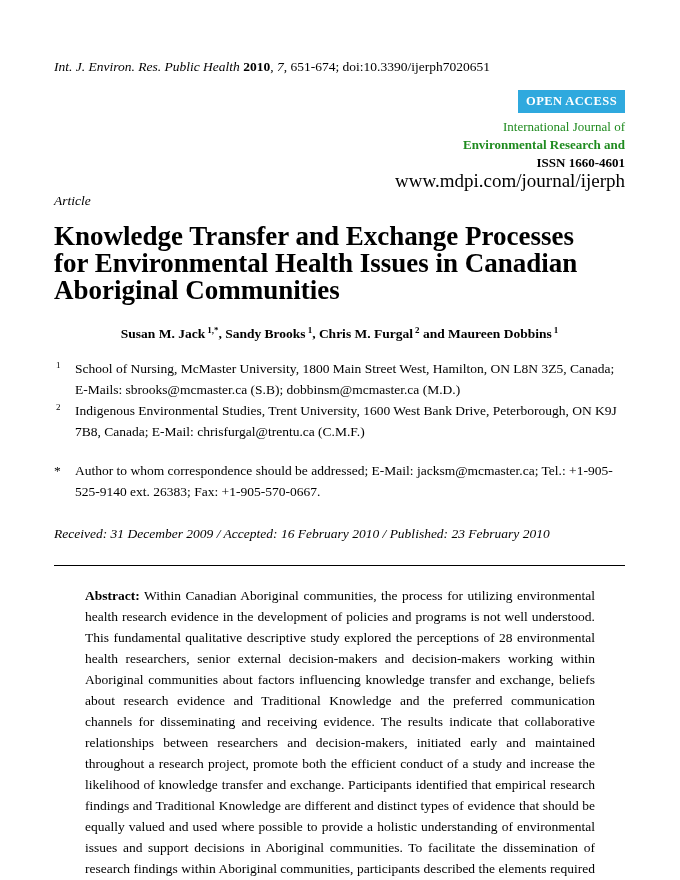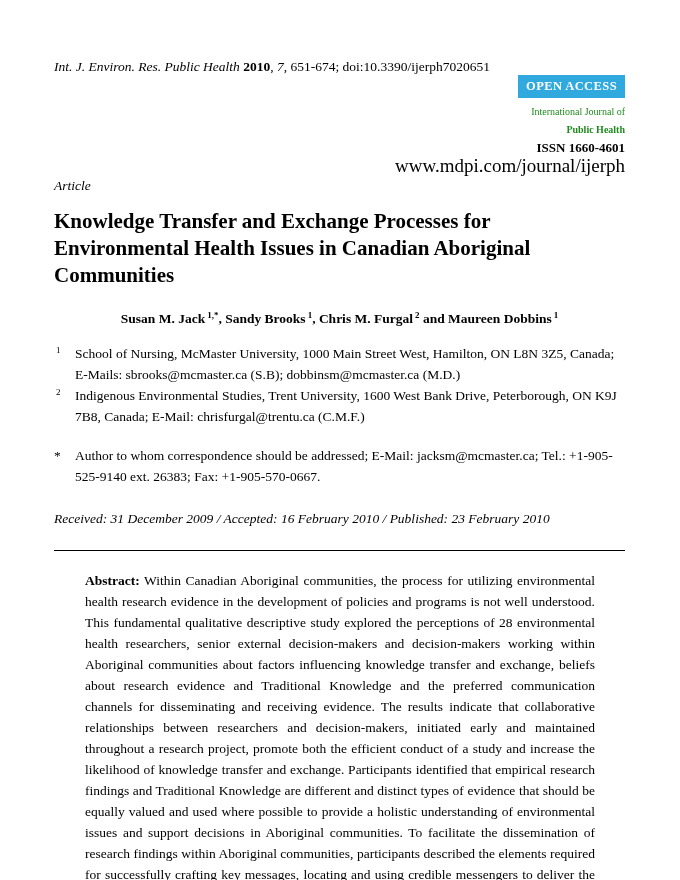--- a/index.html
+++ b/index.html
@@ -17,40 +17,40 @@
     color:var(--ink);
     font-family:"Liberation Serif","DejaVu Serif",serif;
     font-size:13.5px;
     padding:58px 55px 0 54px;
   }
   
   .citation{font-size:13.5px;line-height:17px;}
   .citation .it{font-style:italic;}
   .citation .bd{font-weight:bold;}
   
-  .journal-block{text-align:right;line-height:18px;}
+  .journal-block{margin-top:15px;text-align:right;line-height:18px;}
   .oa-badge{
     display:inline-block;
     background:var(--cyan);
     color:#ffffff;
     font-weight:bold;
     font-size:12.5px;
     letter-spacing:0.4px;
     padding:2px 8px 3px 8px;
     margin-bottom:5px;
   }
-  .j-line{color:var(--green);font-size:10px;}
+  .j-line{color:var(--green);font-size:13px;}
   .j-bold{font-weight:bold;}
   .j-issn{font-weight:bold;color:var(--ink);font-size:13px;}
   .j-url{color:var(--ink);font-size:19px;}
   
   .article-label{font-style:italic;margin-top:2px;line-height:17px;}
   .title{
     margin-top:14px;
-    font-size:21px;
+    font-size:27px;
     font-weight:bold;
     line-height:27px;
     max-width:535px;
   }
   .authors{margin-top:21px;font-weight:bold;line-height:18px;text-align:center;}
   sup{font-size:9px;line-height:0;vertical-align:super;margin-left:2px;}
   .hang-row{display:flex;line-height:21px;}
   .hang-row .marker{width:21px;flex:none;}
   .hang-row .marker sup{margin-left:2px;}
   .hang-row .htext{flex:1;}
@@ -71,35 +71,35 @@
 
 <div class="page">
 
   <div class="citation"><span class="it">Int. J. Environ. Res. Public Health </span><span class="bd">2010</span><span>, </span><span class="it">7</span><span>, 651-674; doi:10.3390/ijerph7020651</span></div>
 
   <div class="journal-block">
     <div>
       <span class="oa-badge">OPEN ACCESS</span>
     </div>
     <div class="j-line">International Journal of</div>
-    <div class="j-line j-bold">Public Health</div>
+    <div class="j-line j-bold">Environmental Research and</div>
     <div class="j-issn">ISSN 1660-4601</div>
     <div class="j-url">www.mdpi.com/journal/ijerph</div>
   </div>
 
   <div class="article-label">Article</div>
 
   <h1 class="title">Knowledge Transfer and Exchange Processes for Environmental Health Issues in Canadian Aboriginal Communities</h1>
 
   <div class="authors"><span>Susan M. Jack</span><sup>1,*</sup><span>, </span><span>Sandy Brooks</span><sup>1</sup><span>, </span><span>Chris M. Furgal</span><sup>2</sup><span> and </span><span>Maureen Dobbins</span><sup>1</sup></div>
 
   <div class="affiliations">
     <div class="hang-row">
       <span class="marker"><sup>1</sup></span>
-      <span class="htext">School of Nursing, McMaster University, 1000 Main Street West, Hamilton, ON L8N 3Z5, Canada; E-Mails: sbrooks@mcmaster.ca (S.B); dobbinsm@mcmaster.ca (M.D.)</span>
+      <span class="htext">School of Nursing, McMaster University, 1800 Main Street West, Hamilton, ON L8N 3Z5, Canada; E-Mails: sbrooks@mcmaster.ca (S.B); dobbinsm@mcmaster.ca (M.D.)</span>
     </div>
     <div class="hang-row">
       <span class="marker"><sup>2</sup></span>
       <span class="htext">Indigenous Environmental Studies, Trent University, 1600 West Bank Drive, Peterborough, ON K9J 7B8, Canada; E-Mail: chrisfurgal@trentu.ca (C.M.F.)</span>
     </div>
   </div>
 
   <div class="correspondence hang-row">
     <span class="marker">*</span>
     <span class="htext">Author to whom correspondence should be addressed; E-Mail: jacksm@mcmaster.ca; Tel.: +1-905-525-9140 ext. 26383; Fax: +1-905-570-0667.</span>

